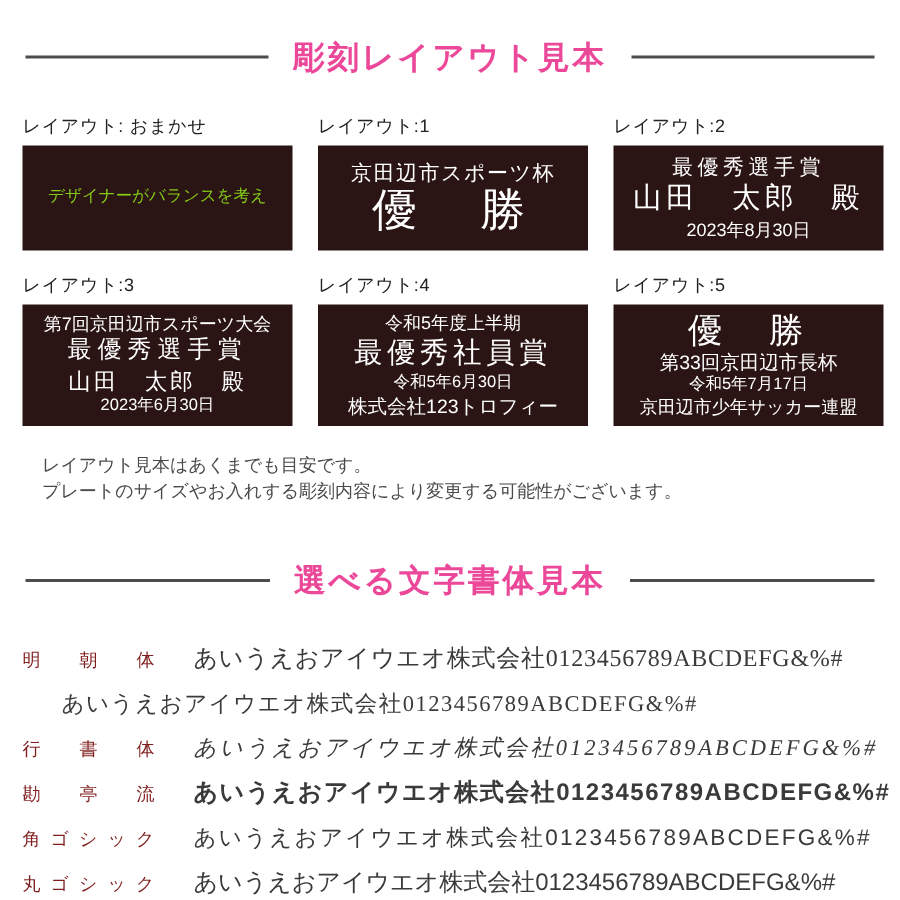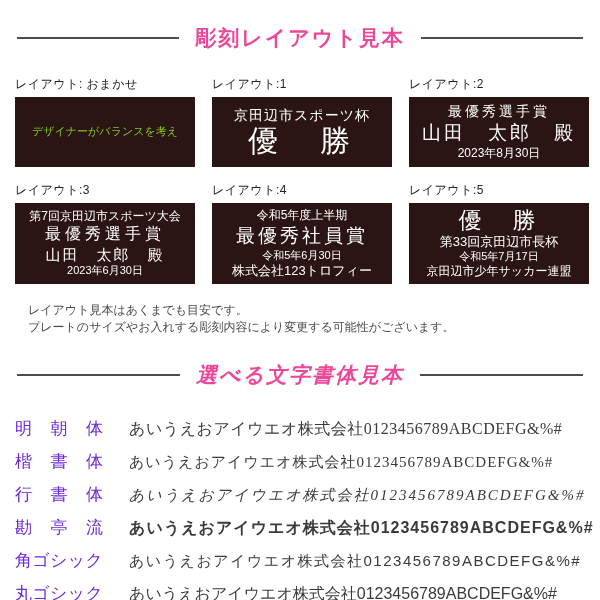--- a/index.html
+++ b/index.html
@@ -43,25 +43,25 @@
   .fs14 { font-size: 14px; letter-spacing: 1px; }
   .fs14sp { font-size: 14px; letter-spacing: 3px; }
   .fs13 { font-size: 13px; }
   .fs12 { font-size: 12px; }
   .fs11 { font-size: 11px; }
 
   
   .disclaimer { margin: 18px 0 0 28px; font-size: 12px; color: #4a4a4a; line-height: 1.45; }
 
   
-  .font-section { margin-top: 24px; font-style: italic; }
+  .font-section { margin-top: 36px; }
   .font-list { margin: 28px 15px 0 15px; }
   .font-row { display: flex; align-items: baseline; margin-bottom: 10px; }
   .font-name {
-    width: 88px; font-size: 17px; color: #6d28d9; flex: none;
+    width: 88px; font-size: 12px; color: #7f1d1d; flex: none;
     text-align: justify; text-align-last: justify; white-space: normal;
   }
   .font-sample { margin-left: 26px; font-size: 16px; color: #3a3a3a; white-space: nowrap; }
 
   .f-mincho { font-family: "Liberation Serif", "DejaVu Serif", serif; letter-spacing: 0.5px; }
   .f-kaisho { font-family: "Liberation Serif", "DejaVu Serif", serif; font-size: 15px; letter-spacing: 1px; }
   .f-gyosho { font-family: "Liberation Serif", "DejaVu Serif", serif; font-style: italic; font-size: 15px; letter-spacing: 2px; }
   .f-kantei { font-weight: bold; font-size: 16px; letter-spacing: 1px; }
   .f-kakugo { font-size: 15px; letter-spacing: 1.5px; }
   .f-marugo { font-size: 16px; letter-spacing: 0; }
@@ -145,21 +145,20 @@
     <div class="sec-title">選べる文字書体見本</div>
     <div class="rule"></div>
   </div>
 
   <div class="font-list">
     <div class="font-row">
       <span class="font-name">明 朝 体</span>
       <span class="font-sample f-mincho">あいうえおアイウエオ株式会社0123456789ABCDEFG&amp;%#</span>
     </div>
     <div class="font-row">
-      <span class="font-name">楷 書 体</span>
       <span class="font-sample f-kaisho">あいうえおアイウエオ株式会社0123456789ABCDEFG&amp;%#</span>
     </div>
     <div class="font-row">
       <span class="font-name">行 書 体</span>
       <span class="font-sample f-gyosho">あいうえおアイウエオ株式会社0123456789ABCDEFG&amp;%#</span>
     </div>
     <div class="font-row">
       <span class="font-name">勘 亭 流</span>
       <span class="font-sample f-kantei">あいうえおアイウエオ株式会社0123456789ABCDEFG&amp;%#</span>
     </div>

